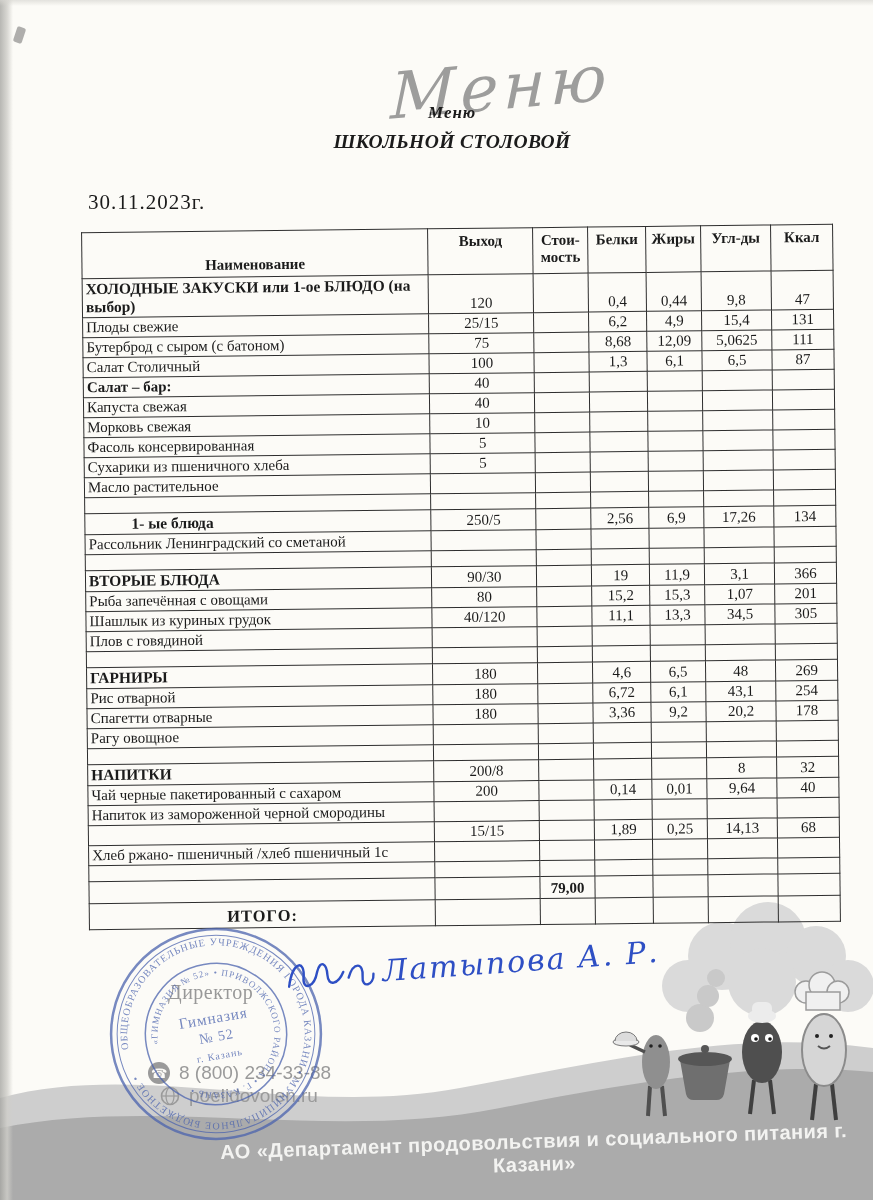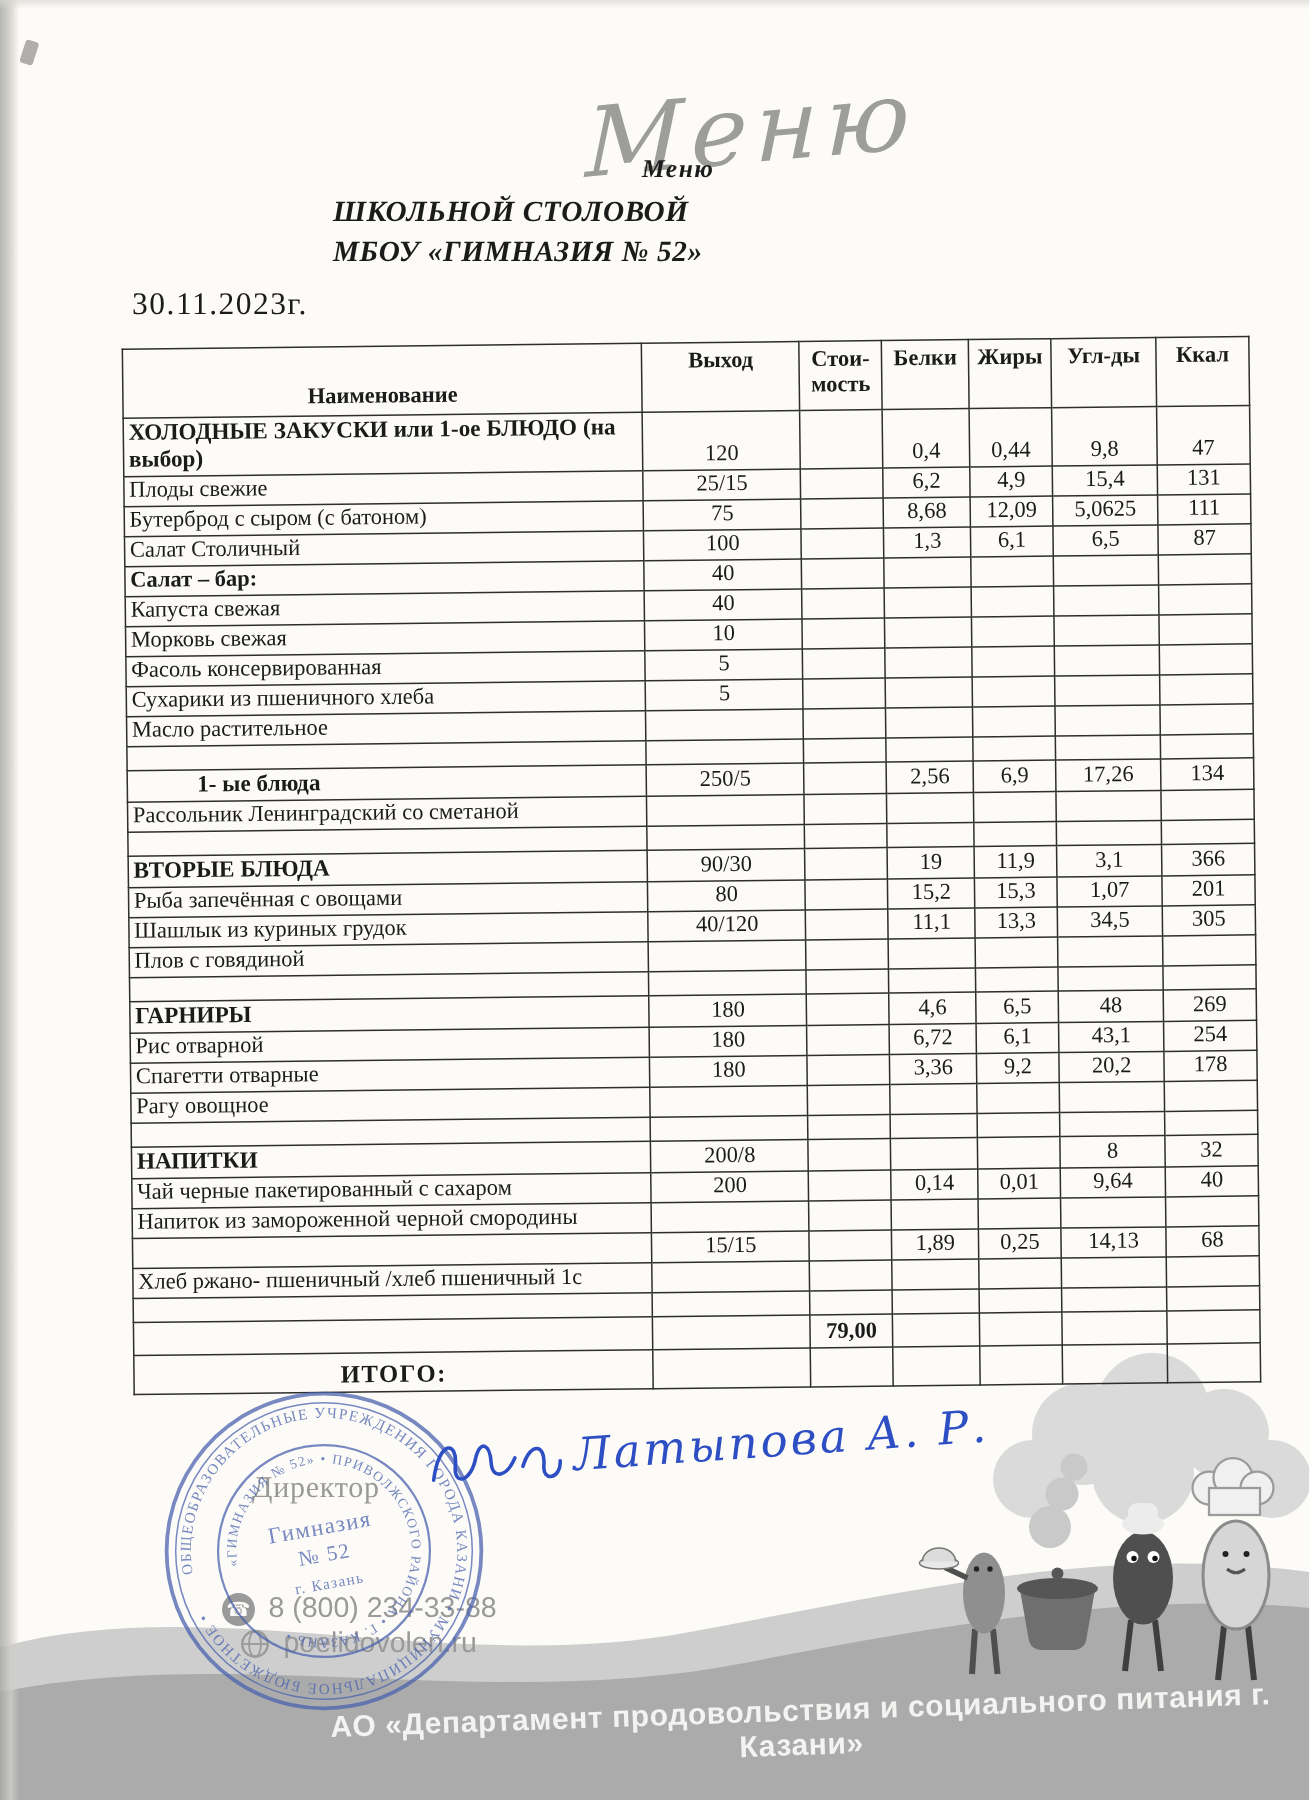--- a/index.html
+++ b/index.html
@@ -11,21 +11,21 @@
   .edge-top{position:absolute;left:0;top:0;right:0;height:6px;
     background:linear-gradient(180deg,#d8d7d2,rgba(255,255,255,0));opacity:.7;z-index:40}
   .scan-mark{position:absolute;left:15px;top:27px;width:9px;height:16px;background:#6f6f6f;
     border-radius:2px;transform:rotate(18deg);opacity:.55;z-index:41}
 
   
   .scrawl{position:absolute;left:390px;top:50px;font-family:"DejaVu Serif",serif;font-style:italic;
     font-size:64px;color:#8d8d8d;transform:rotate(-5deg) skewX(-6deg);letter-spacing:5px;opacity:.85;z-index:2}
   .t-small{position:absolute;left:428px;top:103px;font-weight:bold;font-style:italic;font-size:17px;
     letter-spacing:1px;z-index:3}
-  .title-center{position:absolute;left:222px;top:131px;width:460px;font-weight:bold;
+  .title-center{position:absolute;left:222px;top:131px;width:460px;text-align:center;font-weight:bold;
     font-style:italic;font-size:19.5px;letter-spacing:.4px;z-index:3}
   .title-center div{margin-bottom:5px}
   .date{position:absolute;left:88px;top:190px;font-size:21px;font-weight:normal;letter-spacing:1px}
 
   
   .menu-table{position:absolute;left:85px;top:228px;width:752px;border-collapse:collapse;
     transform:rotate(-0.65deg);background:transparent;z-index:5}
   .menu-table th,.menu-table td{border:1px solid #2e2e2e;font-size:15px;padding:1px 3px;vertical-align:bottom}
   .menu-table thead th{font-weight:bold;height:46px;vertical-align:top;padding-top:4px;text-align:center}
   .menu-table thead th.h-name{vertical-align:bottom;padding-bottom:3px}
@@ -66,21 +66,20 @@
 <div class="page">
 
   <div class="edge-left"></div>
   <div class="edge-top"></div>
   <div class="scan-mark"></div>
 
   <div class="scrawl">Меню</div>
   <div class="t-small">Меню</div>
   <div class="title-center">
     <div>ШКОЛЬНОЙ СТОЛОВОЙ</div>
-    <div>МБОУ «ГИМНАЗИЯ № 52»</div>
   </div>
   <div class="date">30.11.2023г.</div>
 
   <table class="menu-table">
     <colgroup>
       <col style="width:347px">
         <col style="width:105px">
         <col style="width:55px">
       <col style="width:58px">
         <col style="width:55px">

